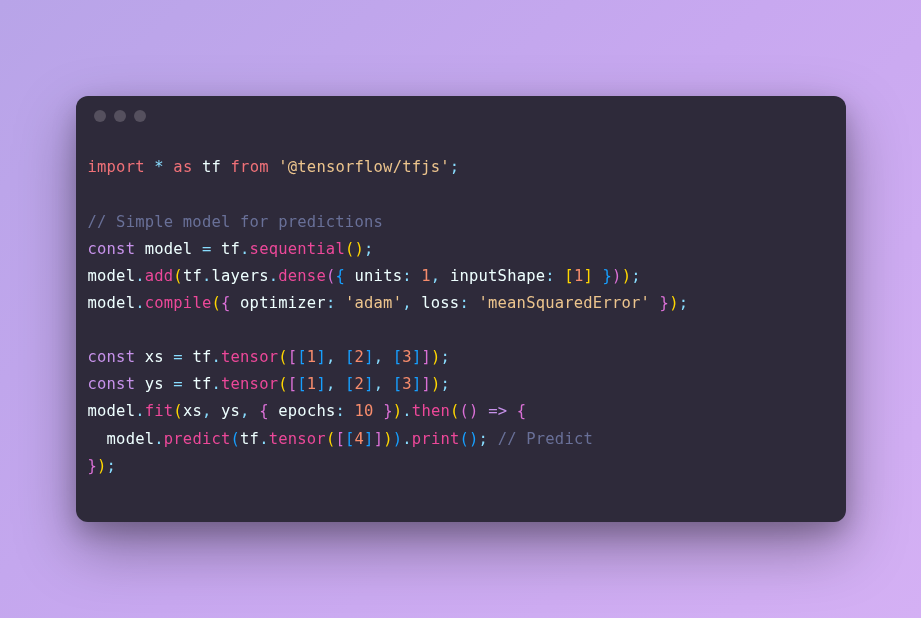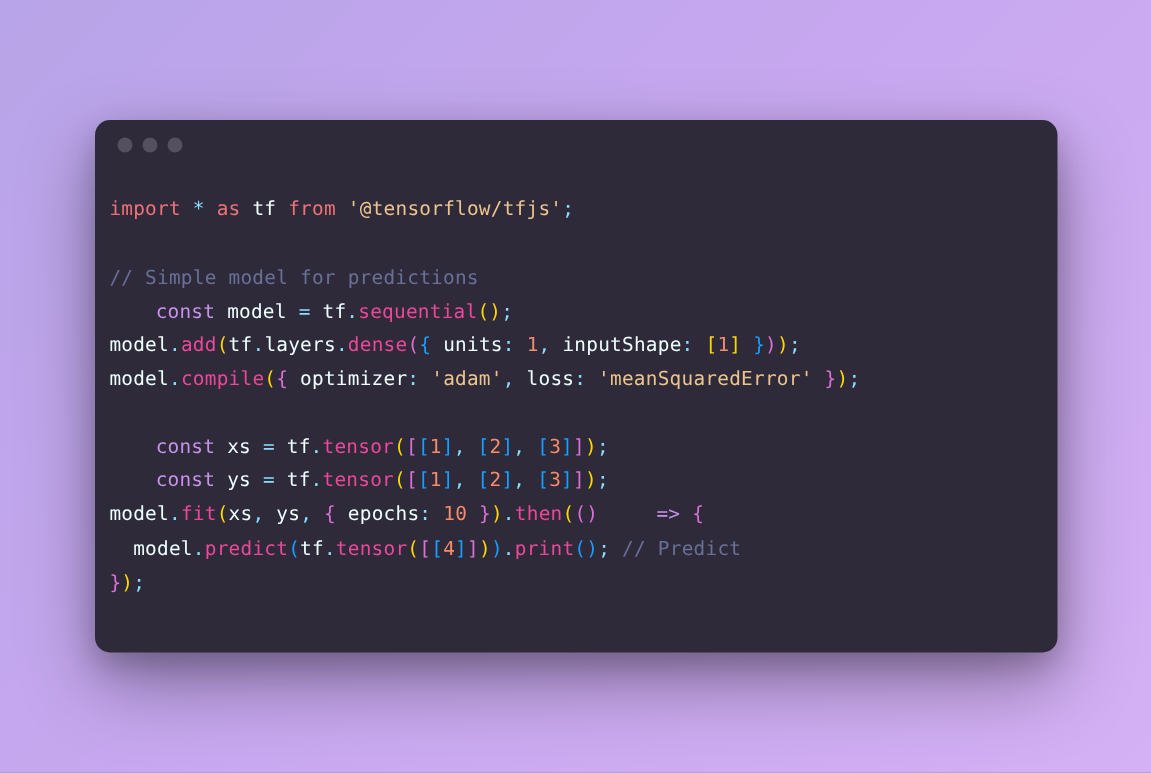--- a/index.html
+++ b/index.html
@@ -38,21 +38,21 @@
     }
     .code-area {
       padding: 18px 28px 42px 12px;
       font-size: 15.5px;
       line-height: 1.75;
       white-space: pre;
       color: #e0dce8;
       letter-spacing: 0.2px;
     }
     .kw { color: #f07178; }
-    .kw2 { color: #c792ea; margin-left: 37px; }
+    .kw2 { color: #c792ea; }
     .op { color: #89ddff; }
     .ident { color: #ec4899; }
     .str { color: #ecc48d; }
     .num { color: #f78c6c; }
     .comment { color: #697098; margin-top: 32px; }
     .white { color: #eeffff; }
     .paren { color: #ffd700; }
     .paren2 { color: #da70d6; }
     .paren3 { color: #179fff; }
     .punct { color: #89ddff; }

